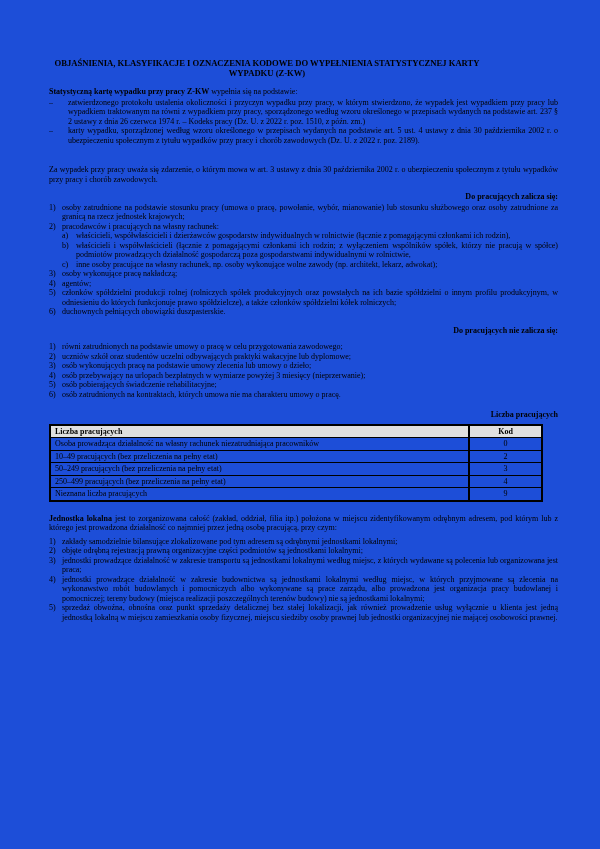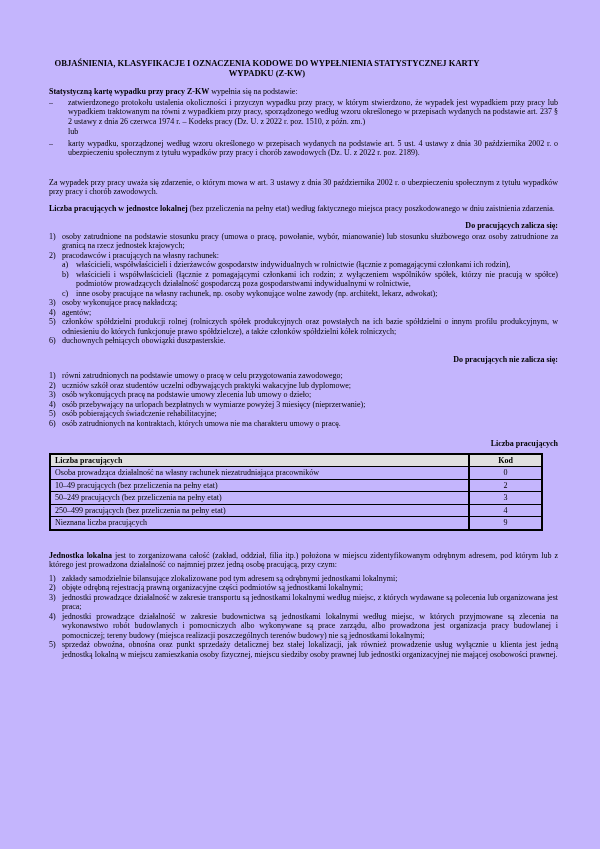--- a/index.html
+++ b/index.html
@@ -1,17 +1,17 @@
 <!DOCTYPE html>
 <html><head>
 <meta charset="utf-8">
 <style>
   html, body { margin: 0; padding: 0; background: #888; }
   .page {
-    width: 600px; height: 849px; background: #c4b5fd; position: relative;
+    width: 600px; height: 849px; background: #1d4ed8; position: relative;
     font-family: "Liberation Serif", "DejaVu Serif", serif;
     color: #000; box-sizing: border-box; margin: 0 auto; overflow: hidden;
   }
   .content {
     position: absolute; left: 49px; top: 58px; width: 509px;
     font-size: 8px; line-height: 9.5px;
   }
   .doc-title {
     width: 436px; text-align: center; font-weight: bold;
     font-size: 8.6px; line-height: 10px; margin: 0 auto 0 0;
@@ -35,46 +35,44 @@
     font-size: 8px; line-height: 9.5px;
     border: 2px solid #000;
   }
   table.kod th, table.kod td {
     border: 1px solid #000; padding: 1px 4px; text-align: left;
     height: 9.5px;
   }
   table.kod th { background: #e0e0e0; font-weight: bold; }
   table.kod .code-col { width: 63px; text-align: center; border-left: 2px solid #000; }
   table.kod th.code-col { text-align: center; }
-  .table-block { margin-bottom: 20px; }
+  .table-block { margin-bottom: 12px; }
   .local-unit-para { margin-top: 0; margin-bottom: 4px; text-align: justify; }
 </style>
 </head>
 <body>
 
 <div class="page">
   <div class="content">
 
     <div class="doc-title">OBJAŚNIENIA, KLASYFIKACJE I OZNACZENIA KODOWE DO WYPEŁNIENIA STATYSTYCZNEJ KARTY WYPADKU (Z-KW)</div>
 
     <p class="para"><span class="bold">Statystyczną kartę wypadku przy pracy Z-KW</span><span> wypełnia się na podstawie:</span></p>
 
     <div class="li dash-li">
       <span class="marker">–</span>
       <div class="txt">zatwierdzonego protokołu ustalenia okoliczności i przyczyn wypadku przy pracy, w którym stwierdzono, że wypadek jest wypadkiem przy pracy lub wypadkiem traktowanym na równi z wypadkiem przy pracy, sporządzonego według wzoru określonego w przepisach wydanych na podstawie art. 237 § 2 ustawy z dnia 26 czerwca 1974 r. – Kodeks pracy (Dz. U. z 2022 r. poz. 1510, z późn. zm.)</div>
     </div>
-    <div class="connector">lub</div>
     <div class="li dash-li">
       <span class="marker">–</span>
       <div class="txt">karty wypadku, sporządzonej według wzoru określonego w przepisach wydanych na podstawie art. 5 ust. 4 ustawy z dnia 30 października 2002 r. o ubezpieczeniu społecznym z tytułu wypadków przy pracy i chorób zawodowych (Dz. U. z 2022 r. poz. 2189).</div>
     </div>
 
     <p class="para" style="margin-top:20px">Za wypadek przy pracy uważa się zdarzenie, o którym mowa w art. 3 ustawy z dnia 30 października 2002 r. o ubezpieczeniu społecznym z tytułu wypadków przy pracy i chorób zawodowych.</p>
 
-    <p class="para spaced"><span class="bold">Liczba pracujących w jednostce lokalnej</span><span> (bez przeliczenia na pełny etat) według faktycznego miejsca pracy poszkodowanego w dniu zaistnienia zdarzenia.</span></p>
 
     <div class="heading">Do pracujących zalicza się:</div>
 
     <div class="li num-li">
       <span class="marker">1)</span>
       <div class="txt">osoby zatrudnione na podstawie stosunku pracy (umowa o pracę, powołanie, wybór, mianowanie) lub stosunku służbowego oraz osoby zatrudnione za granicą na rzecz jednostek krajowych;</div>
     </div>
     <div class="li num-li">
       <span class="marker">2)</span>
       <div class="txt">pracodawców i pracujących na własny rachunek:</div>

